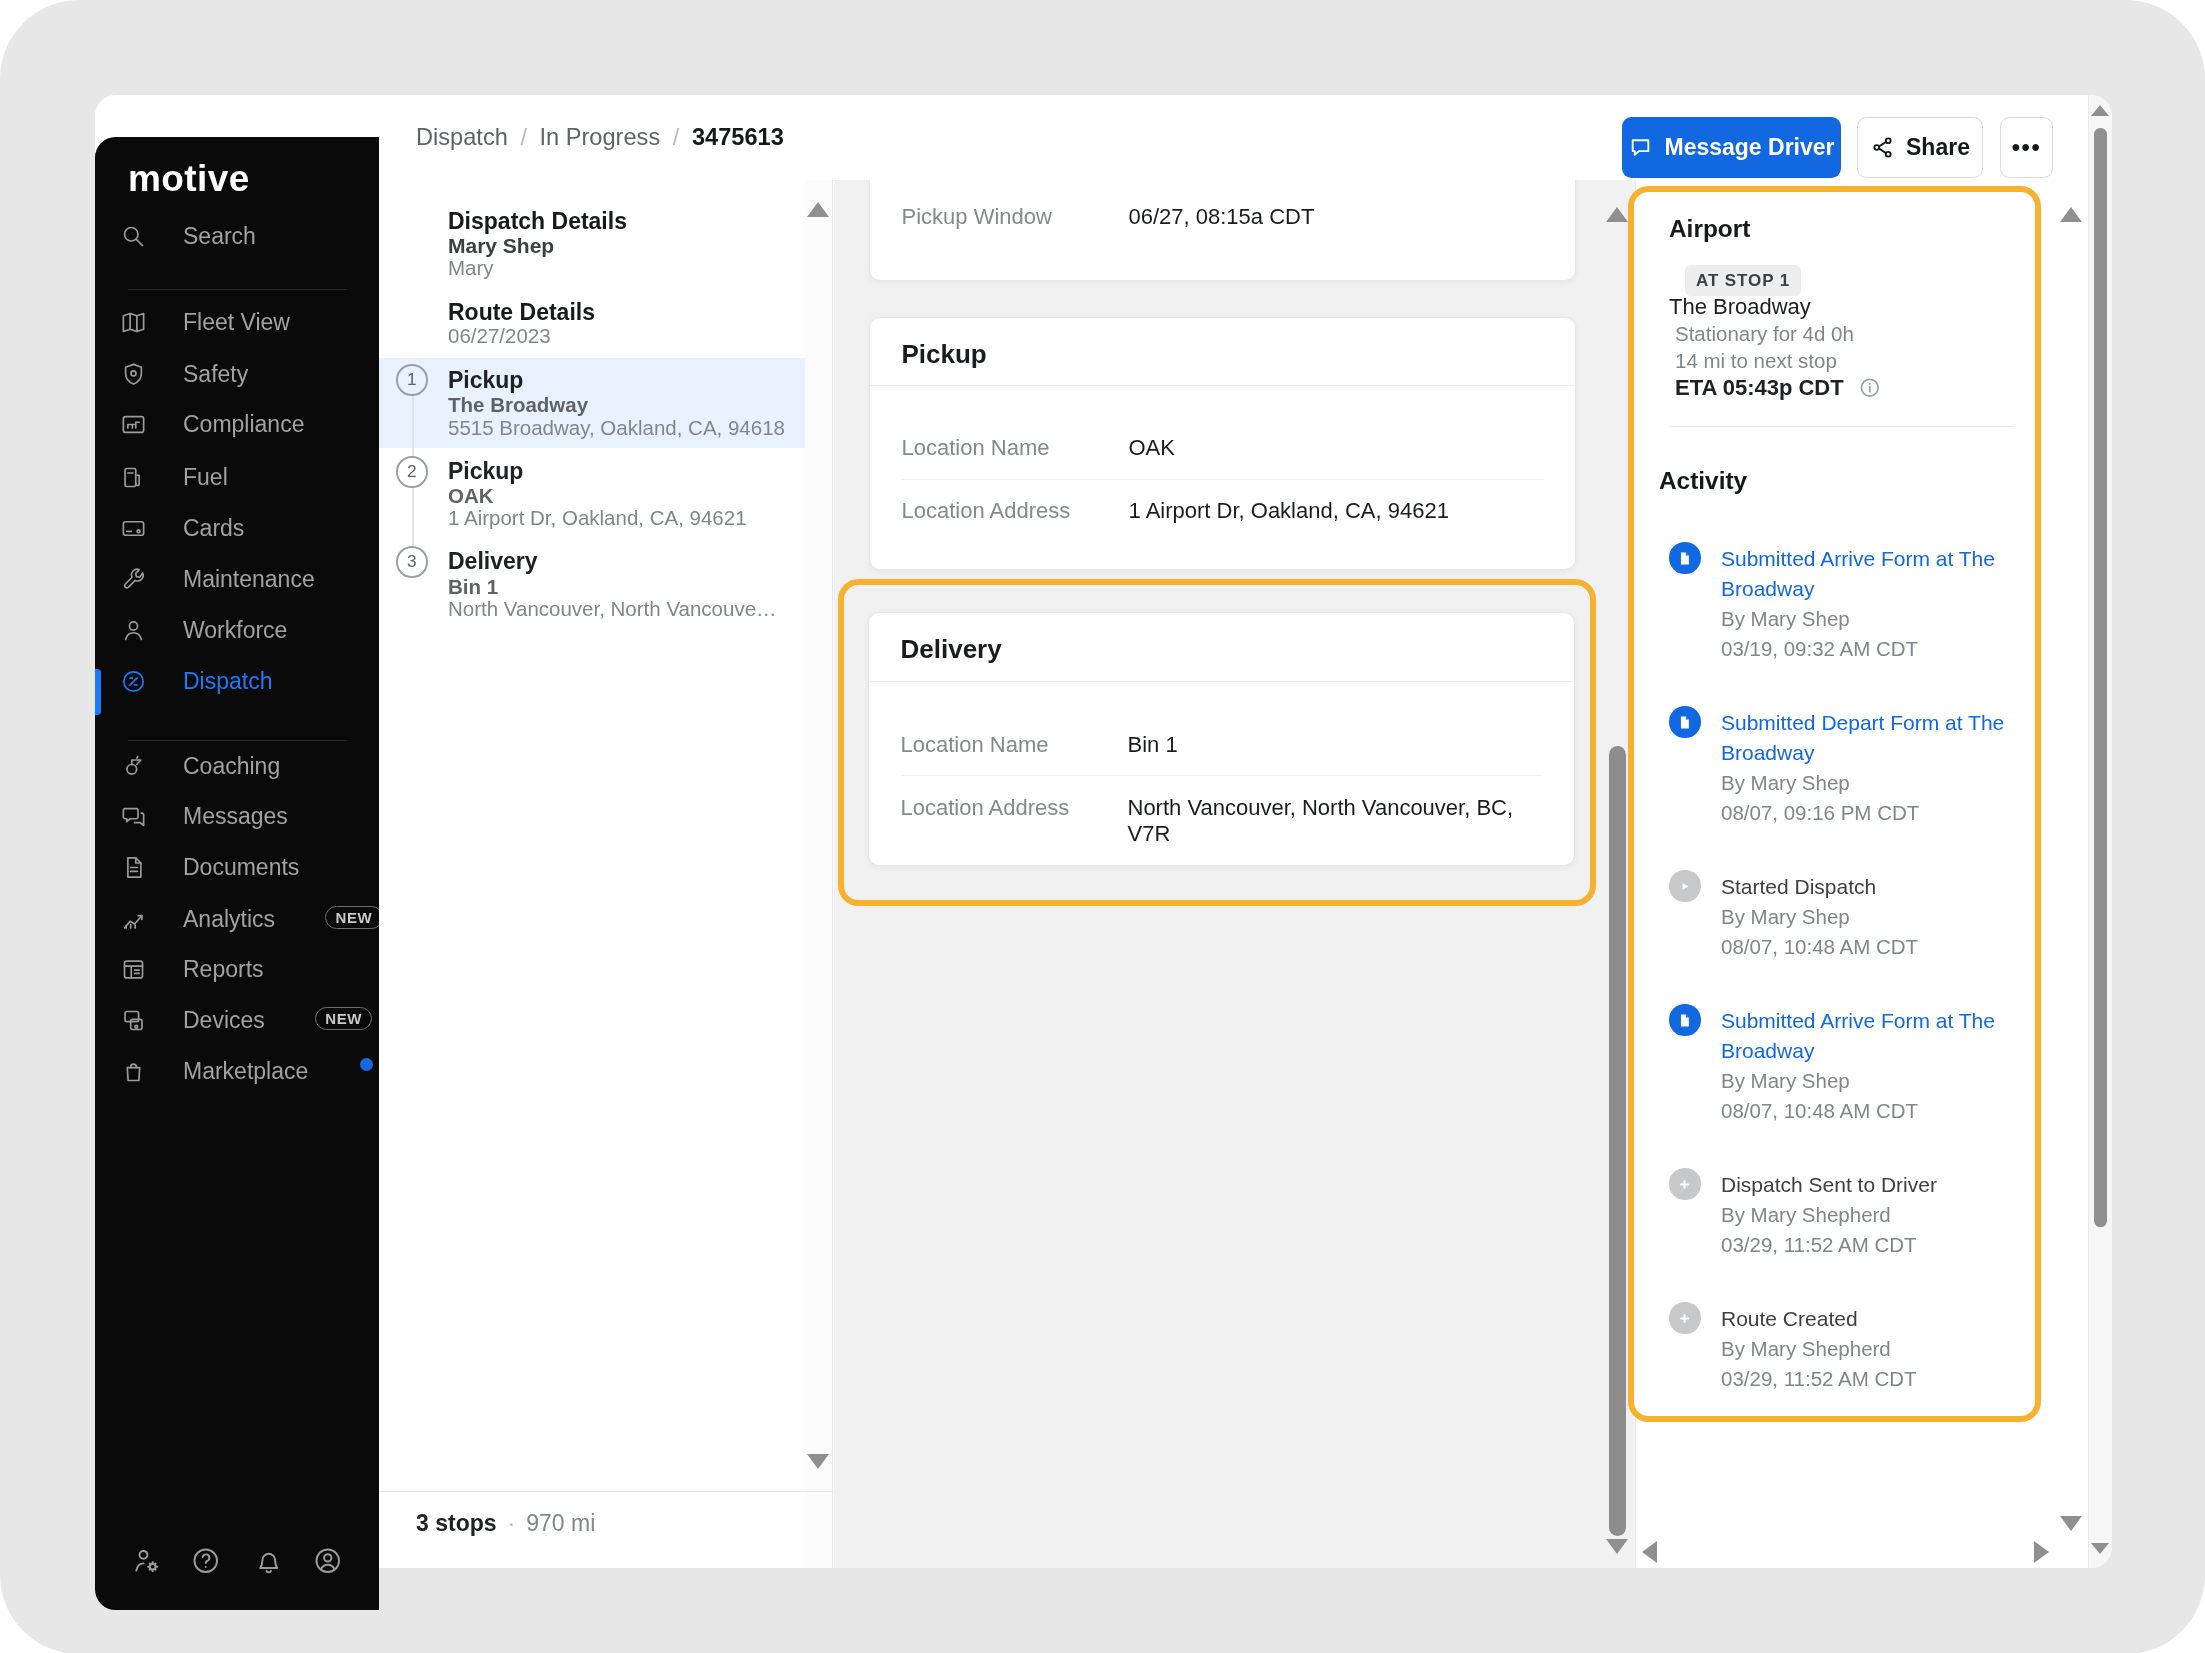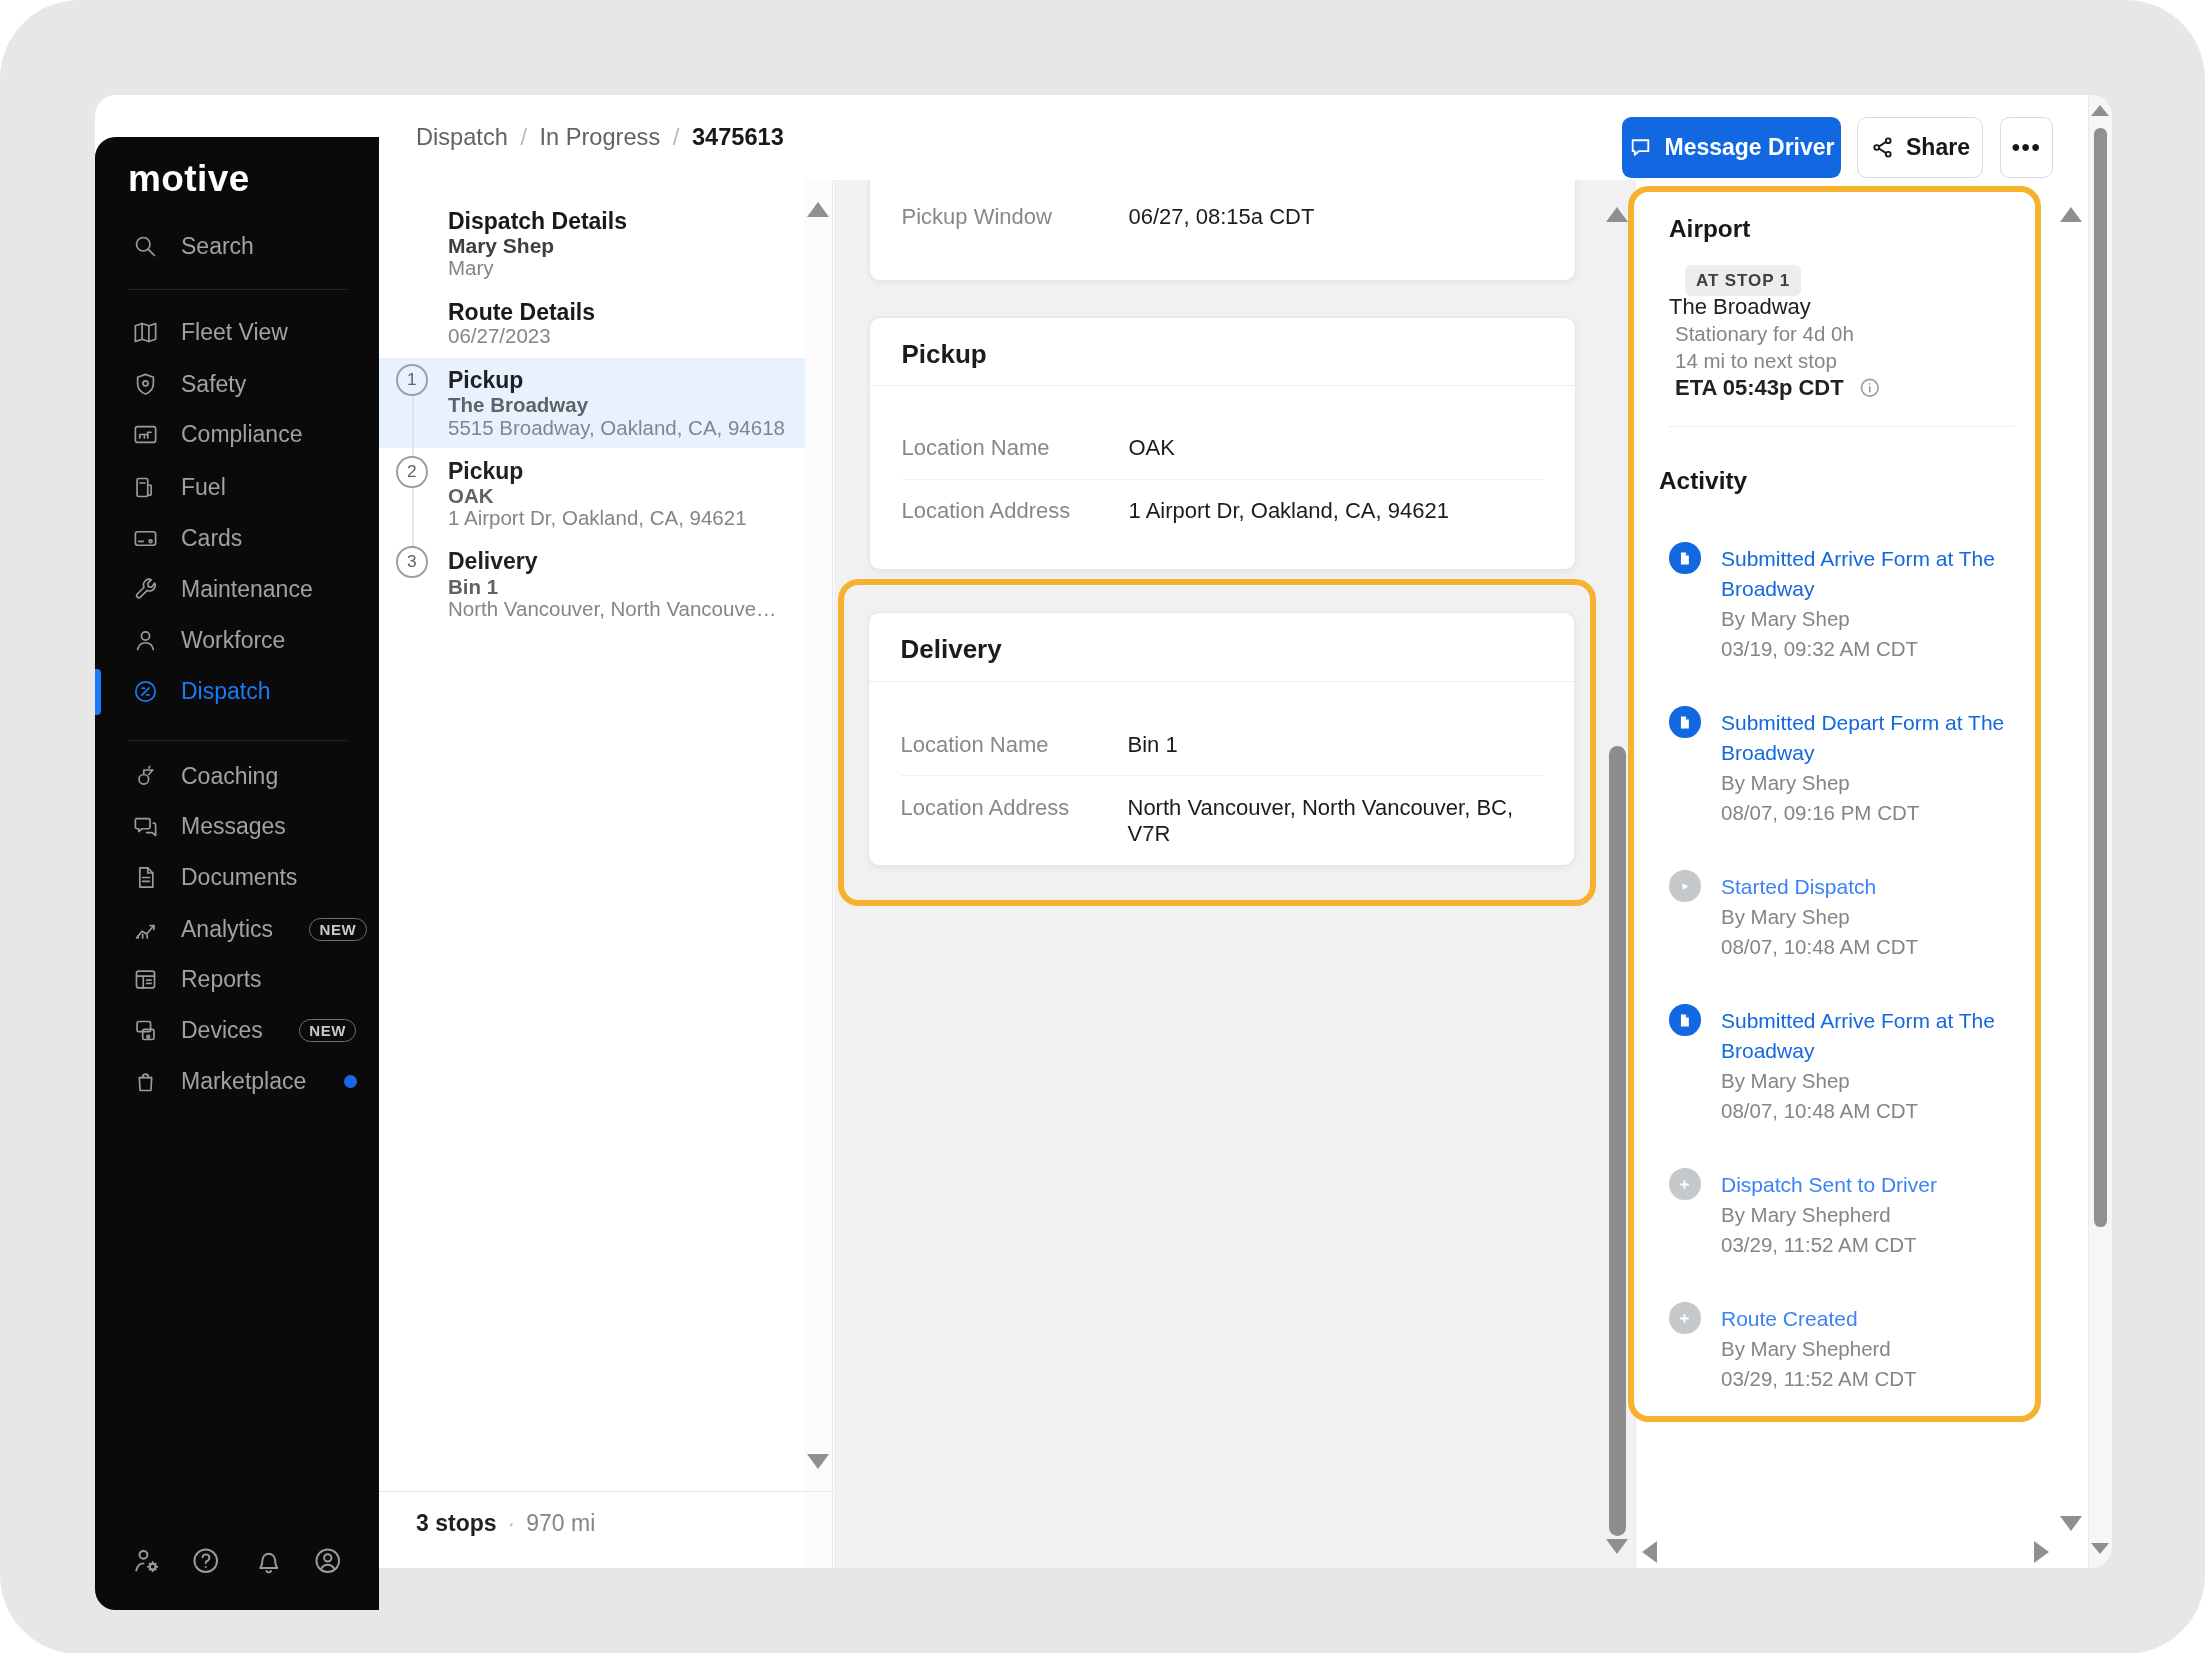--- a/index.html
+++ b/index.html
@@ -4,21 +4,21 @@
 <style>
   html,body{margin:0;padding:0;background:#fff;}
   body{width:2205px;height:1654px;position:relative;font-family:"Liberation Sans",sans-serif;-webkit-font-smoothing:antialiased;}
   .abs{position:absolute;}
   .backdrop{position:absolute;inset:0;background:#e7e7e8;border-radius:79px;}
   .window{position:absolute;left:95px;top:95px;width:2016px;height:1473px;background:#ffffff;border-radius:20.5px;}
 
   
   .sidebar{position:absolute;left:0;top:0;width:284px;height:1473px;background:#0a0a0b;border-radius:20.5px 0 0 20.5px;margin-top:42px;}
   .logo{position:absolute;left:33px;top:20.5px;font-size:37px;font-weight:800;color:#fff;letter-spacing:0.4px;}
-  .nav-row{position:absolute;left:37px;height:47px;display:flex;align-items:center;gap:22px;color:#a2a2a2;font-size:23px;cursor:pointer;white-space:nowrap;}
+  .nav-row{position:absolute;left:25px;height:47px;display:flex;align-items:flex-start;gap:36px;color:#a2a2a2;font-size:23px;cursor:pointer;white-space:nowrap;}
   .nav-row svg{width:27px;height:27px;flex:0 0 27px;stroke:#9b9b9b;fill:none;stroke-width:1.5;stroke-linecap:round;stroke-linejoin:round;}
   .nav-row.active{color:#1a7af8;}
   .nav-row.active svg{stroke:#1a7af8;}
   .side-div{position:absolute;left:33px;width:219px;height:0;border-top:1.6px solid #272727;}
   .accent{position:absolute;left:0;top:532px;width:6.3px;height:46px;background:#1a7af8;border-radius:0 3.9px 3.9px 0;}
   .pill-new{margin-left:14px;border:1.6px solid #6f6f6f;border-radius:787px;color:#c9c9c9;font-size:15px;font-weight:700;letter-spacing:0.5px;padding:3.2px 9.5px;line-height:1;}
   .mk-dot{margin-left:15.8px;width:13.4px;height:13.4px;border-radius:50%;background:#1569e6;}
   .foot-ic{position:absolute;top:1408px;width:31.5px;height:31.5px;cursor:pointer;}
   .foot-ic svg{width:31.5px;height:31.5px;stroke:#9b9b9b;fill:none;stroke-width:1.5;stroke-linecap:round;stroke-linejoin:round;}
 
@@ -79,21 +79,21 @@
   .act-title{position:absolute;left:25px;top:275px;font-size:24.4px;font-weight:700;color:#17181a;}
   .act-list{position:absolute;left:35px;top:352px;width:347px;}
   .act-item{display:flex;margin-bottom:44px;}
   .act-ic{width:31.5px;height:31.5px;flex:0 0 31.5px;border-radius:50%;margin-right:20.5px;margin-top:-1.6px;display:flex;align-items:center;justify-content:center;}
   .act-ic.blue{background:#1268e1;}
   .act-ic.gray{background:#c6c9cc;}
   .act-ic svg{width:19px;height:19px;}
   .act-txt{width:287px;font-size:20.5px;color:#80868b;line-height:30px;}
   .act-t{font-size:21px;font-weight:400;line-height:30px;}
   .act-t.link{color:#1268e1;cursor:pointer;}
-  .act-t.plain{color:#3b82f6;}
+  .act-t.plain{color:#404040;}
 
   
   .pagebar{position:absolute;left:1993px;top:0;width:23.6px;height:1473px;background:#f6f6f6;border-left:1.6px solid #e9e9e9;border-radius:0 20.5px 20.5px 0;box-sizing:border-box;}
   .page-thumb{position:absolute;left:1999px;top:33px;width:12.6px;height:1099px;background:#909090;border-radius:6.3px;cursor:pointer;}
   .tu{width:0;height:0;border-left:11.8px solid transparent;border-right:11.8px solid transparent;border-bottom:15px solid #8f8f8f;cursor:pointer;}
   .td{width:0;height:0;border-left:11.8px solid transparent;border-right:11.8px solid transparent;border-top:15px solid #8f8f8f;cursor:pointer;}
   .tl{width:0;height:0;border-top:11.8px solid transparent;border-bottom:11.8px solid transparent;border-right:15px solid #8f8f8f;cursor:pointer;}
   .tr{width:0;height:0;border-top:11.8px solid transparent;border-bottom:11.8px solid transparent;border-left:15px solid #8f8f8f;cursor:pointer;}
   .tu.sm{border-left-width:9.5px;border-right-width:9.5px;border-bottom-width:11.8px;}
   .td.sm{border-left-width:9.5px;border-right-width:9.5px;border-top-width:11.8px;}

